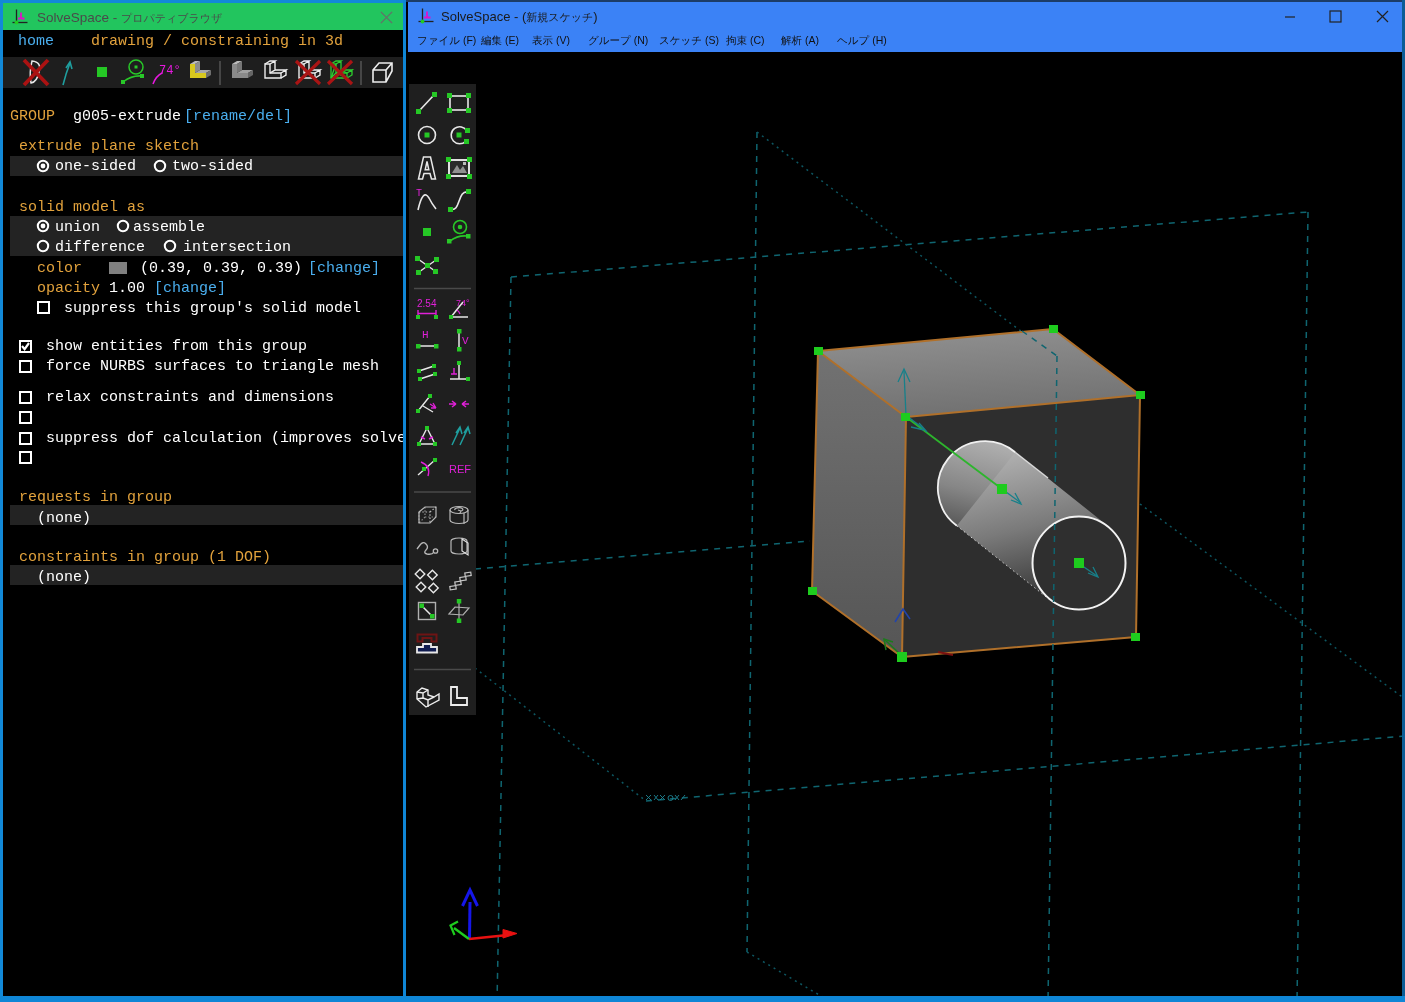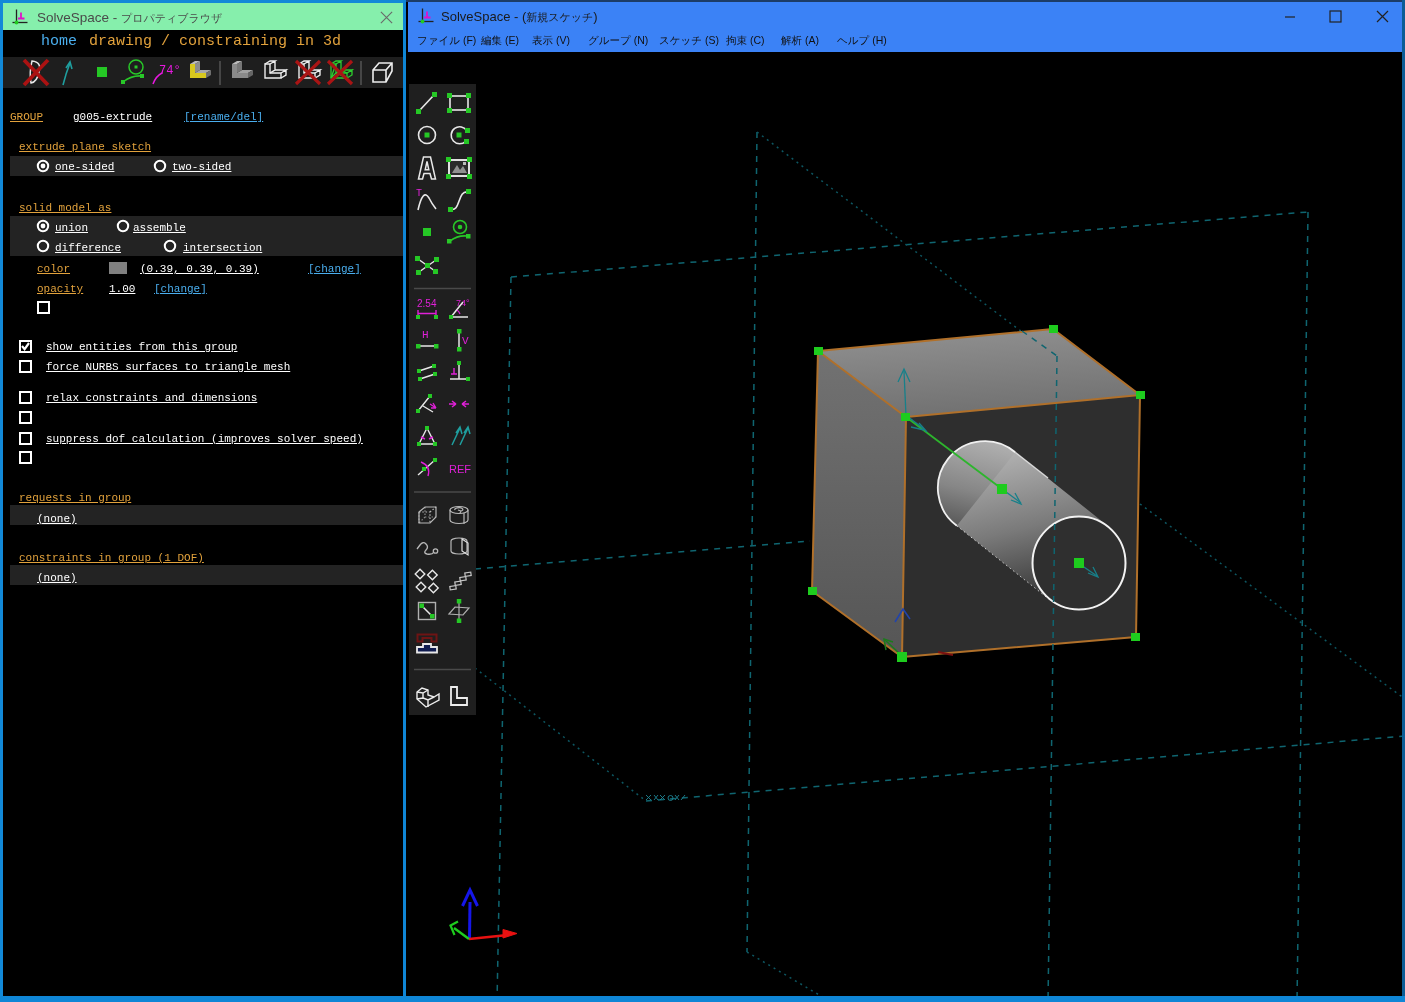--- a/index.html
+++ b/index.html
@@ -2,27 +2,27 @@
 <html><head>
 <meta charset="utf-8">
 <style>
   * { margin:0; padding:0; box-sizing:border-box; }
   html,body { width:1405px; height:1002px; background:#000; overflow:hidden; }
   body { position:relative; font-family:"Liberation Sans", sans-serif; }
   .abs { position:absolute; }
   
   #lw { left:0; top:0; width:406px; height:1002px; background:#000;
         border-left:3px solid #1289d8; border-top:3px solid #1289d8; }
-  #lw-title { left:3px; top:3px; width:400px; height:27px; background:#86efac; }
+  #lw-title { left:3px; top:3px; width:400px; height:27px; background:#22c55e; }
   #lw-title .t { position:absolute; left:34px; top:7px; font-size:13.5px; color:#4a4a4a; }
   #lw-x { left:379px; top:10px; width:15px; height:15px; }
-  #lw-tabs { left:3px; top:33px; width:400px; height:22px; font-family:"Liberation Mono",monospace; font-size:15px;margin-left:23px; }
+  #lw-tabs { left:3px; top:33px; width:400px; height:22px; font-family:"Liberation Mono",monospace; font-size:15px; }
   #lw-toolbar { left:3px; top:57px; width:400px; height:31px; background:#1e1e1e; }
   .prow { position:absolute; left:3px; width:400px; height:20px; font-family:"Liberation Mono",monospace;
-          font-size:11px; line-height:20px; color:#fff; white-space:pre;text-decoration:underline; }
+          font-size:15px; line-height:20px; color:#fff; white-space:pre; }
   .hl { background:#232323; left:10px; width:393px; }
   .or { color:#e2a23c; }
   .bl { color:#4aaeee; }
   
   #rw { left:406px; top:0; width:999px; height:1002px; background:#000; border-top:2px solid #1c3c67; }
   #rw-title { left:0; top:0; width:997px; height:28px; background:#3b82f6; }
   #rw-title .t { position:absolute; left:33px; top:7px; font-size:13px; color:#1a1a1a; }
   #rw-menu { left:0; top:28px; width:997px; height:22px; background:#3b82f6; font-size:10.5px; color:#111; }
   #rw-menu span { position:absolute; top:4px; }
 </style>
@@ -40,21 +40,21 @@
       <path d="M9 3.5 v6 M6 9.5 h6.5" stroke="#e012c8" stroke-width="1.8" fill="none"></path>
       <circle cx="4.5" cy="13.5" r="1.9" fill="#22cc22"></circle>
     </svg>
     <span class="t">SolveSpace - <span style="font-size:11px">プロパティブラウザ</span></span>
   </div>
   <svg id="lw-x" class="abs" viewBox="0 0 16 16">
     <path d="M2 2 L14 14 M14 2 L2 14" stroke="#6a6a6a" stroke-width="1.2"></path>
   </svg>
   <div id="lw-tabs" class="abs">
     <span class="bl" style="position:absolute;left:15px">home</span>
-    <span class="or" style="position:absolute;left:63px">drawing / constraining in 3d</span>
+    <span class="or" style="position:absolute;left:88px">drawing / constraining in 3d</span>
   </div>
   <div id="lw-toolbar" class="abs"></div>
   <svg class="abs" style="left:3px;top:57px" width="400" height="31" viewBox="0 0 400 31">
     <g transform="translate(33,16)">
       <path d="M-4,-12 Q6,-11 3,-1 Q1,9 -5,10 Q-7,0 -4,-12 Z" fill="none" stroke="#e8e8e8" stroke-width="1.5"></path>
       <path d="M-12,-13 L12,12 M12,-13 L-12,12" stroke="#ab1212" stroke-width="3.8" fill="none"></path>
     </g>
     <g transform="translate(65,16)" stroke="#1f9f9f" fill="none" stroke-width="1.6">
       <path d="M-5,12 Q-2,0 2,-10"></path>
       <path d="M-2,-5 L2,-11 L4,-4"></path>
@@ -127,20 +127,21 @@
     <div class="prow" style="left:133px;top:218px">assemble</div>
     <div class="prow" style="left:55px;top:218px">union</div>
     <div class="prow" style="left:55px;top:238px">difference</div>
     <div class="prow" style="left:183px;top:238px">intersection</div>
     <div class="prow or" style="left:37px;top:259px">color</div>
     <div class="prow" style="left:140px;top:259px">(0.39, 0.39, 0.39)</div>
     <div class="prow bl" style="left:308px;top:259px">[change]</div>
     <div class="prow or" style="left:37px;top:279px">opacity</div>
     <div class="prow" style="left:109px;top:279px">1.00</div>
     <div class="prow bl" style="left:154px;top:279px">[change]</div>
+    <div class="prow" style="left:64px;top:299px">suppress this group's solid model</div>
     <div class="prow" style="left:46px;top:337px">show entities from this group</div>
     <div class="prow" style="left:46px;top:357px">force NURBS surfaces to triangle mesh</div>
     <div class="prow" style="left:46px;top:388px">relax constraints and dimensions</div>
     <div class="prow" style="left:46px;top:429px">suppress dof calculation (improves solver speed)</div>
     <div class="prow or" style="left:19px;top:488px">requests in group</div>
     <div class="prow" style="left:37px;top:509px">(none)</div>
     <div class="prow or" style="left:19px;top:548px">constraints in group (1 DOF)</div>
     <div class="prow" style="left:37px;top:568px">(none)</div>
     <svg class="abs" style="left:0;top:0" width="403" height="620" viewBox="0 0 403 620">
       <g stroke="#fff" fill="none" stroke-width="2">

